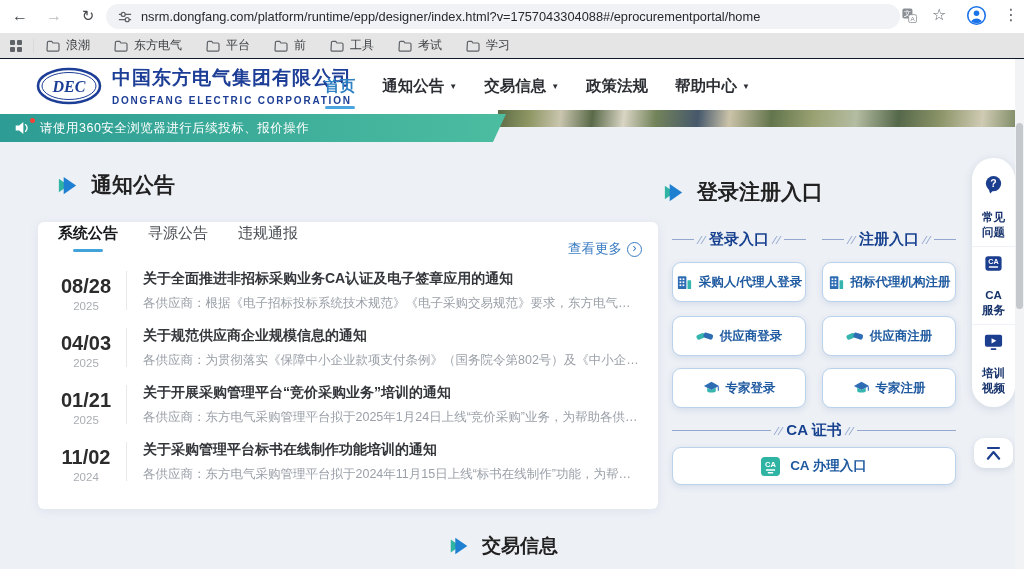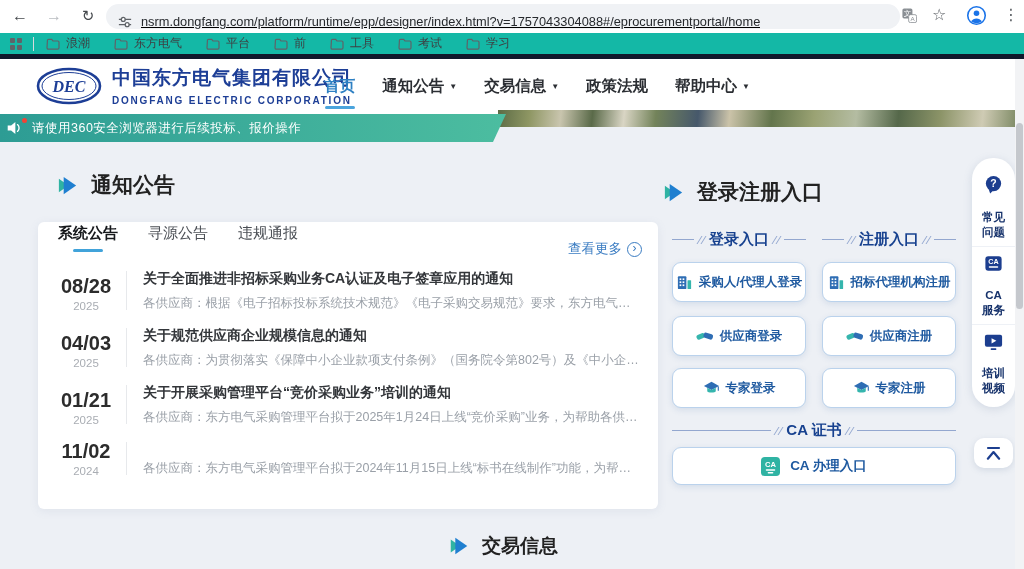--- a/index.html
+++ b/index.html
@@ -7,30 +7,30 @@
   #app{position:relative;width:1024px;height:569px;background:#fff;overflow:hidden;
        font-family:"Liberation Sans","DejaVu Sans",sans-serif;}
 
   
   .toolbar{position:absolute;top:0;left:0;width:1024px;height:33px;background:#fff;}
   .nav-ico{position:absolute;top:5px;font-size:16px;color:#45494d;width:24px;text-align:center;line-height:22px;}
   .ico-back{left:8px;}
   .ico-fwd{left:42px;color:#b9bcc0;}
   .ico-reload{left:76px;font-size:15px;}
   .url-pill{position:absolute;left:106px;top:4px;width:794px;height:25px;background:#f0f2f5;border-radius:13px;
-            display:flex;align-items:flex-end;padding:0 12px;gap:9px;overflow:hidden;text-decoration:underline;}
+            display:flex;align-items:center;padding:0 12px;gap:9px;overflow:hidden;}
   .url-text{font-size:12.8px;color:#26292d;white-space:nowrap;overflow:hidden;text-overflow:ellipsis;}
   .tb-right{position:absolute;top:5px;font-size:15px;color:#5f6368;}
   .ico-translate{left:902px;top:8px;}
   .ico-star{left:932px;font-size:16px;}
   .ico-avatar{left:966px;top:5px;}
   .ico-menu{left:1003px;font-size:16px;}
 
-  .bookmarks{position:absolute;top:33px;left:0;width:1024px;height:26px;background:#14b8a6;
-             border-bottom:5px solid #0f172a;display:flex;align-items:center;}
+  .bookmarks{position:absolute;top:33px;left:0;width:1024px;height:26px;background:#e5e5e5;
+             border-bottom:1px solid #0f172a;display:flex;align-items:center;}
   .apps-grid{margin:0 10px 0 9px;display:block;}
   .bm-div{width:1px;height:14px;background:#d8dadd;margin-right:12px;}
   .bm-item{display:flex;align-items:center;gap:6px;margin-right:24px;font-size:12px;color:#3d4043;}
 
   
   .site-header{position:absolute;top:59px;left:0;width:812px;height:55px;background:#fff;}
   .logo-wrap{position:absolute;left:36px;top:8px;display:flex;gap:10px;align-items:center;}
   .company-name{font-size:19px;font-weight:bold;color:#1d3e96;letter-spacing:1px;line-height:1.15;}
   .company-en{font-size:10px;font-weight:bold;color:#1d3e96;letter-spacing:1.8px;margin-top:6px;}
   .main-nav{position:absolute;right:62px;top:0;height:55px;display:flex;align-items:center;gap:27px;}
@@ -42,21 +42,21 @@
 
   
   .banner{position:absolute;top:110px;left:498px;width:526px;height:17px;
     background:linear-gradient(96deg,#5c6b45 0%,#8e9663 6%,#c9c5ae 12%,#5a6a49 18%,#d9d5c4 24%,
       #73835a 30%,#46586b 38%,#cbc3a9 44%,#63754c 52%,#9aa273 60%,#b4bca2 68%,#55684a 76%,
       #8c9468 84%,#cfcbb4 92%,#6d7d55 100%);}
   .content-bg{position:absolute;top:127px;left:0;width:1024px;height:442px;background:#edf0f5;}
   .announce{position:absolute;top:114px;left:0;width:506px;height:28px;
             background:linear-gradient(90deg,#2d9c94,#4cbda0);
             clip-path:polygon(0 0,100% 0,calc(100% - 13px) 100%,0 100%);
-            display:flex;align-items:center;padding-left:6px;gap:9px;color:#fff;}
+            display:flex;align-items:center;padding-left:14px;gap:9px;color:#fff;}
   .announce-text{font-size:12.5px;letter-spacing:0.5px;}
   .spk{position:relative;display:flex;align-items:center;}
   .spk .dot{position:absolute;top:-3px;right:-4px;width:5px;height:5px;border-radius:50%;background:#f24336;}
 
   
   .sec-head{position:absolute;display:flex;align-items:center;gap:12px;font-size:21px;font-weight:bold;color:#222;}
   .sec-head.notice-head{left:56px;top:171px;}
   .sec-head.login-head{left:662px;top:178px;}
   .sec-head.trade-head{left:448px;top:533px;font-size:19px;}
 
@@ -302,20 +302,21 @@
           <div class="row-sum">各供应商：东方电气采购管理平台拟于2025年1月24日上线“竞价采购”业务，为帮助各供…</div>
         </div>
       </div>
       <div class="row">
         <div class="date-block">
           <div class="date">11/02</div>
           <div class="year">2024</div>
         </div>
         <div class="vline"></div>
         <div class="row-text">
+          <div class="row-title">关于采购管理平台标书在线制作功能培训的通知</div>
           <div class="row-sum">各供应商：东方电气采购管理平台拟于2024年11月15日上线“标书在线制作”功能，为帮…</div>
         </div>
       </div>
     </div>
   </div>
 
   <div class="sec-head login-head">
     <svg width="23" height="23" viewBox="0 0 24 24">
       <polygon points="3,5 13,12 3,19" fill="#2fb3a3"></polygon>
       <polygon points="8,3 21,12 8,21" fill="#1f7fd0"></polygon>

